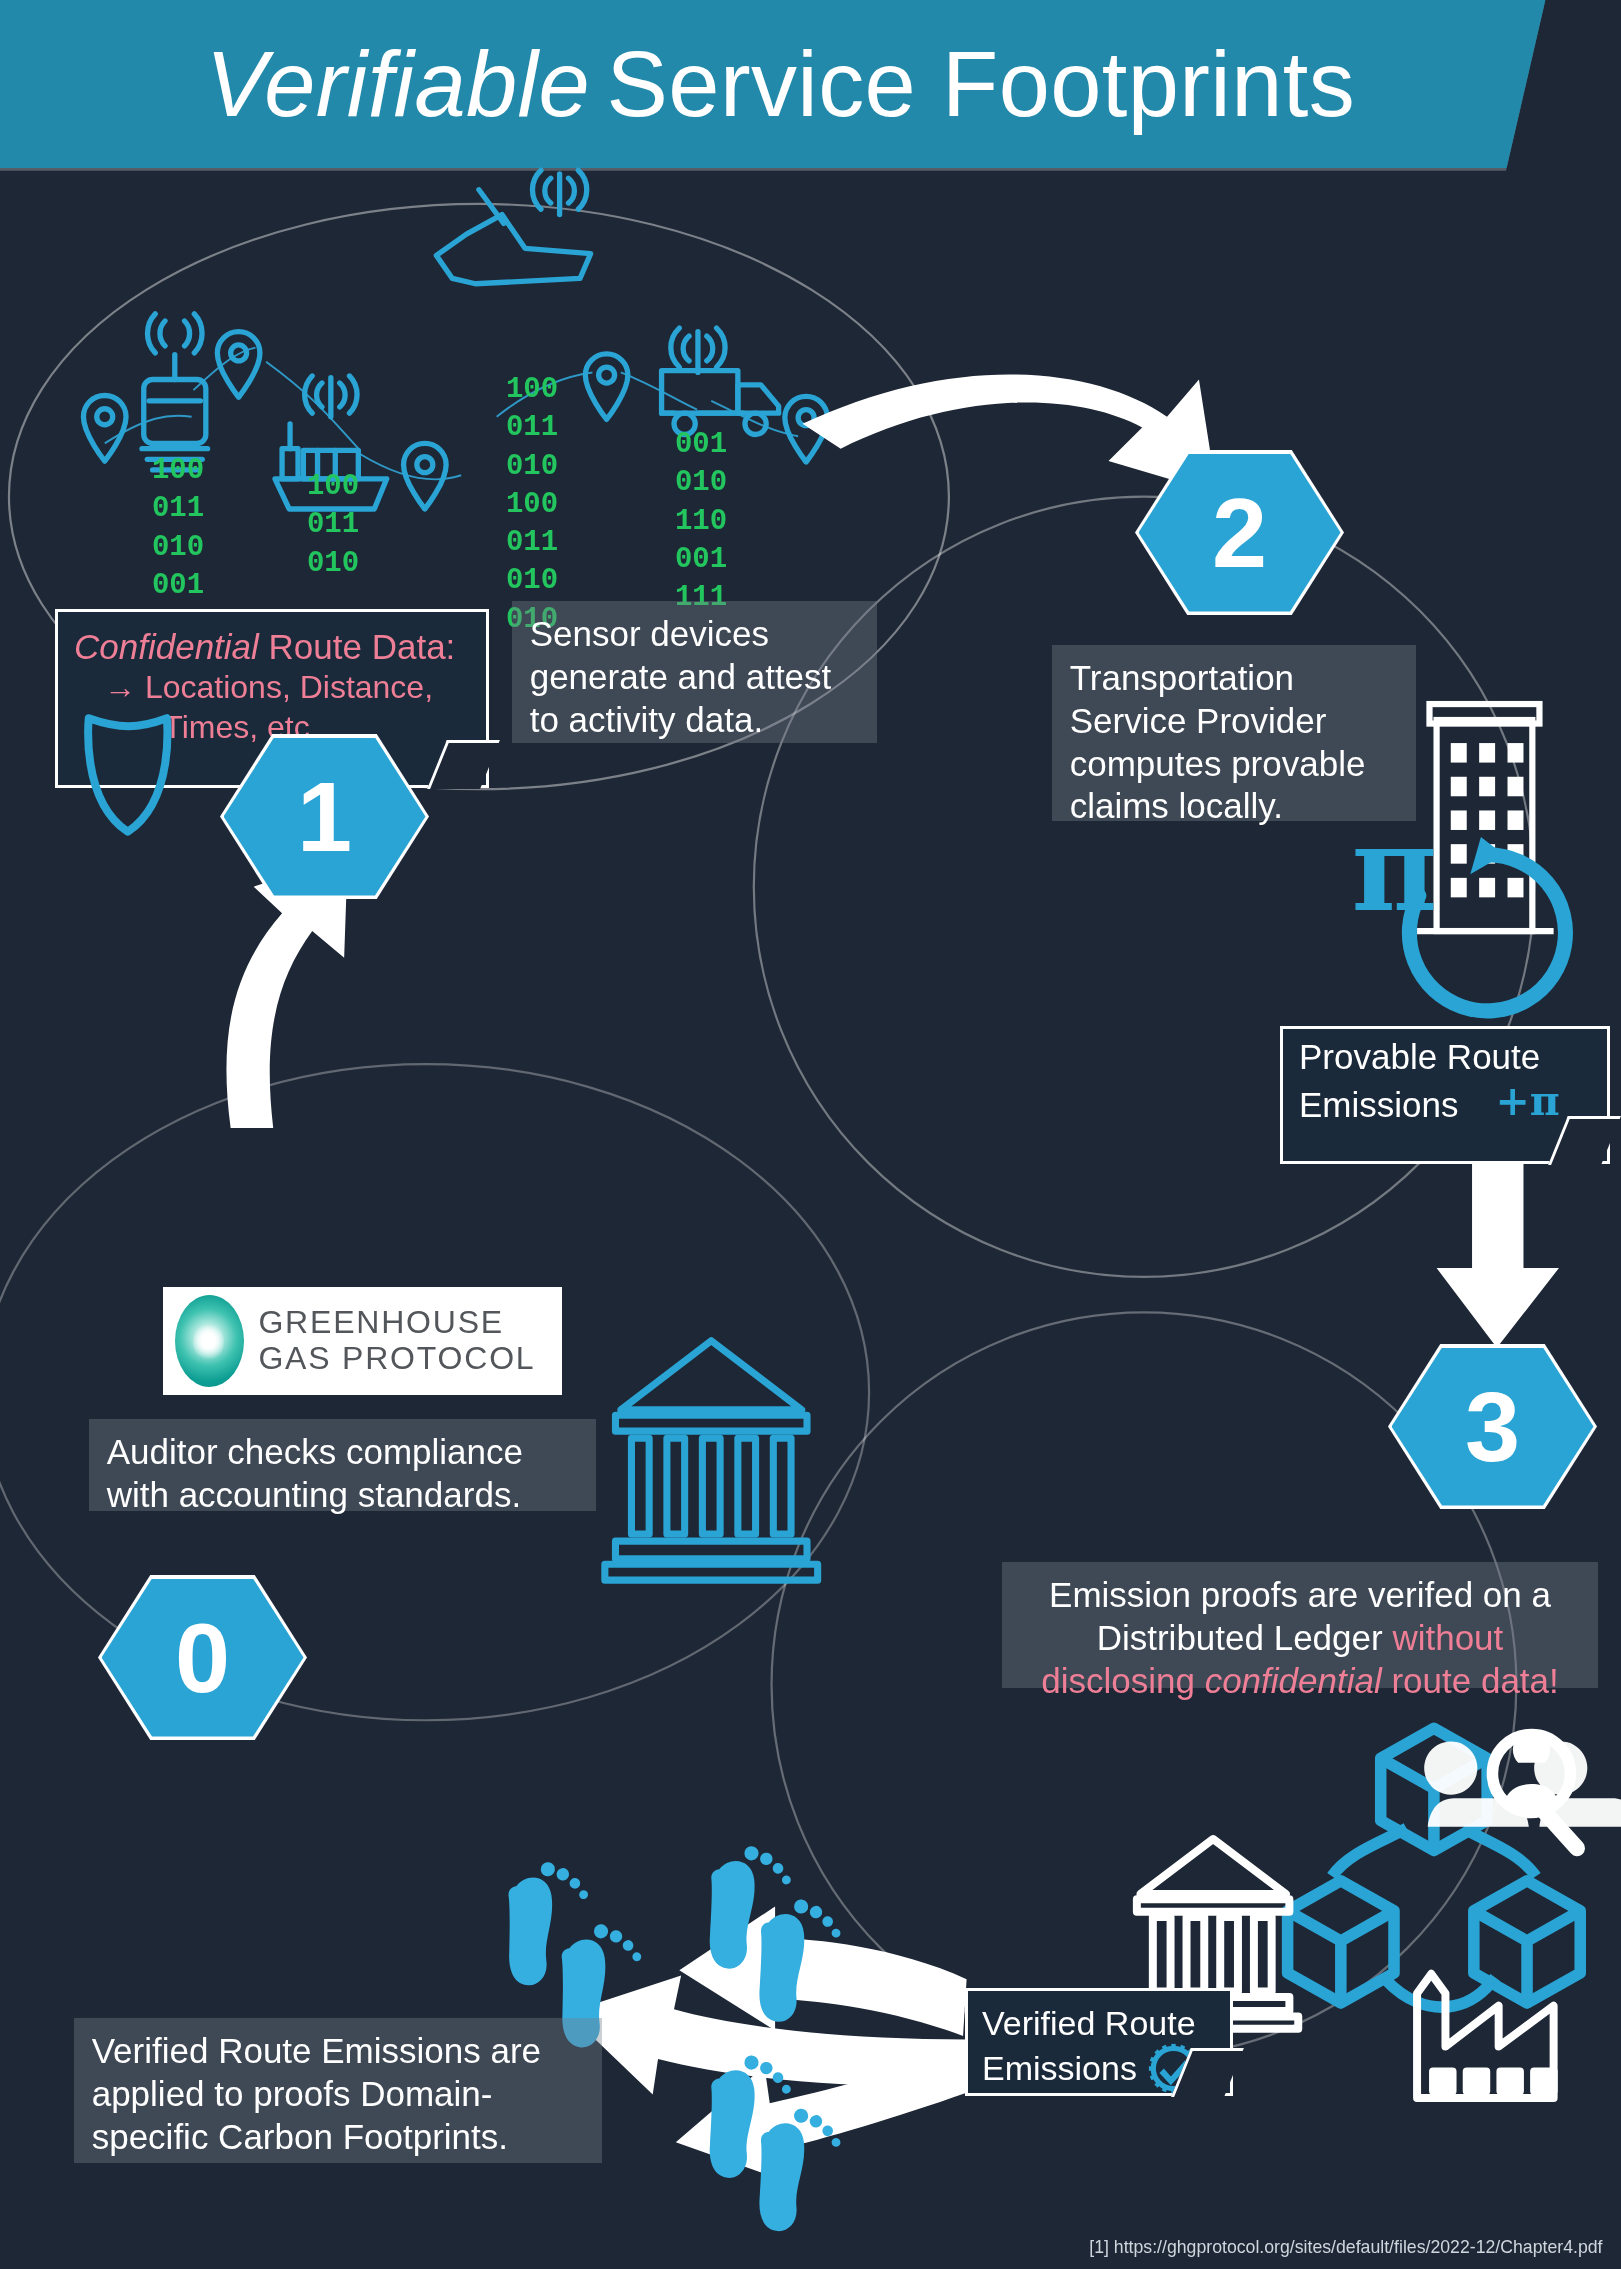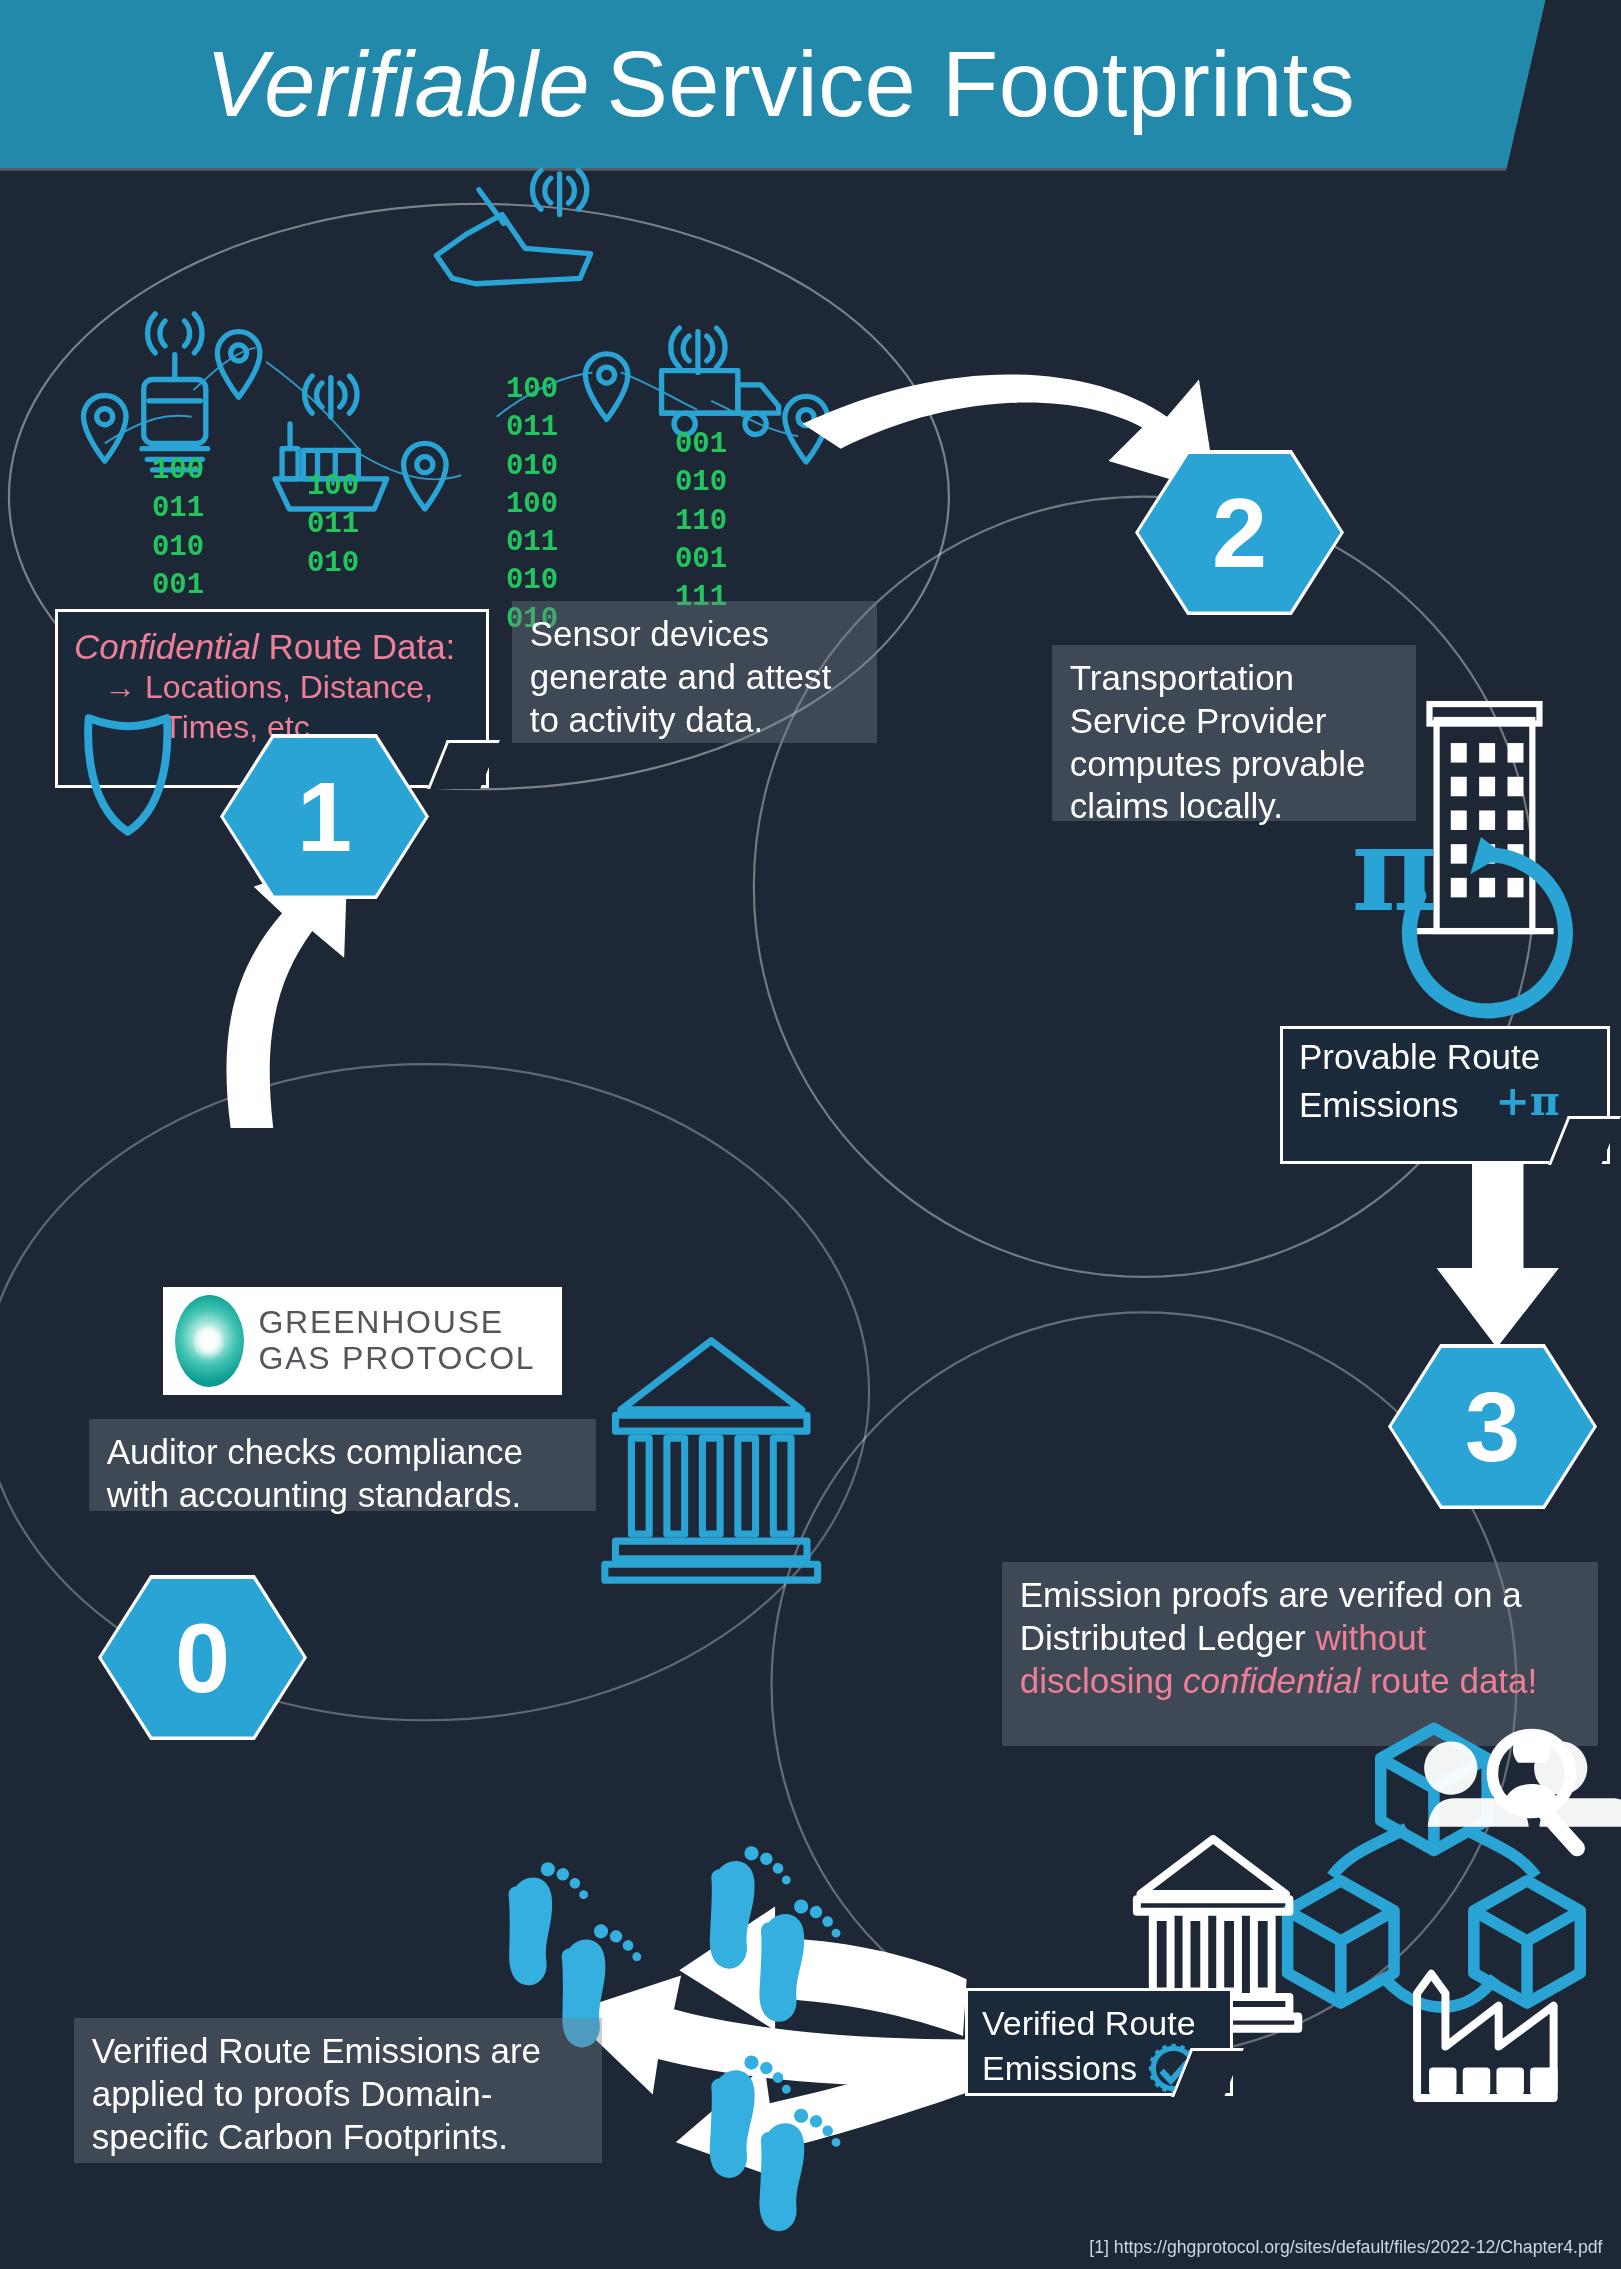--- a/index.html
+++ b/index.html
@@ -345,21 +345,21 @@
       <rect x="712" y="1622" width="20" height="108"></rect>
       <rect x="752" y="1622" width="20" height="108"></rect>
       <rect x="792" y="1622" width="20" height="108"></rect>
       <rect x="832" y="1622" width="20" height="108"></rect>
       <rect x="872" y="1622" width="20" height="108"></rect>
       <rect x="694" y="1738" width="216" height="20"></rect>
       <rect x="682" y="1764" width="240" height="18"></rect>
     </g>
   </svg>
 
-  <div class="panel" style="left:1002px;top:1562px;width:596px;height:184px;font-size:35px;">
+  <div class="panel" style="left:1002px;top:1562px;width:596px;height:126px;font-size:35px;text-align:center;">
     <span>Emission proofs are verifed on a Distributed Ledger </span><span class="pink">without disclosing </span><span class="pink-i">confidential</span><span class="pink"> route data!</span>
   </div>
 
   <svg class="layer" viewBox="0 0 1829 2560">
 
     <g stroke="#29a4d4" fill="none" stroke-width="13" stroke-linejoin="round">
       <path d="M1557 1983 l60 -34 l60 34 l0 70 l-60 34 l-60 -34 z"></path>
       <path d="M1557 1983 l60 34 l60 -34 M1617 2017 l0 70"></path>
       <path d="M1452 2155 l60 -34 l60 34 l0 70 l-60 34 l-60 -34 z"></path>
       <path d="M1452 2155 l60 34 l60 -34 M1512 2189 l0 70"></path>

